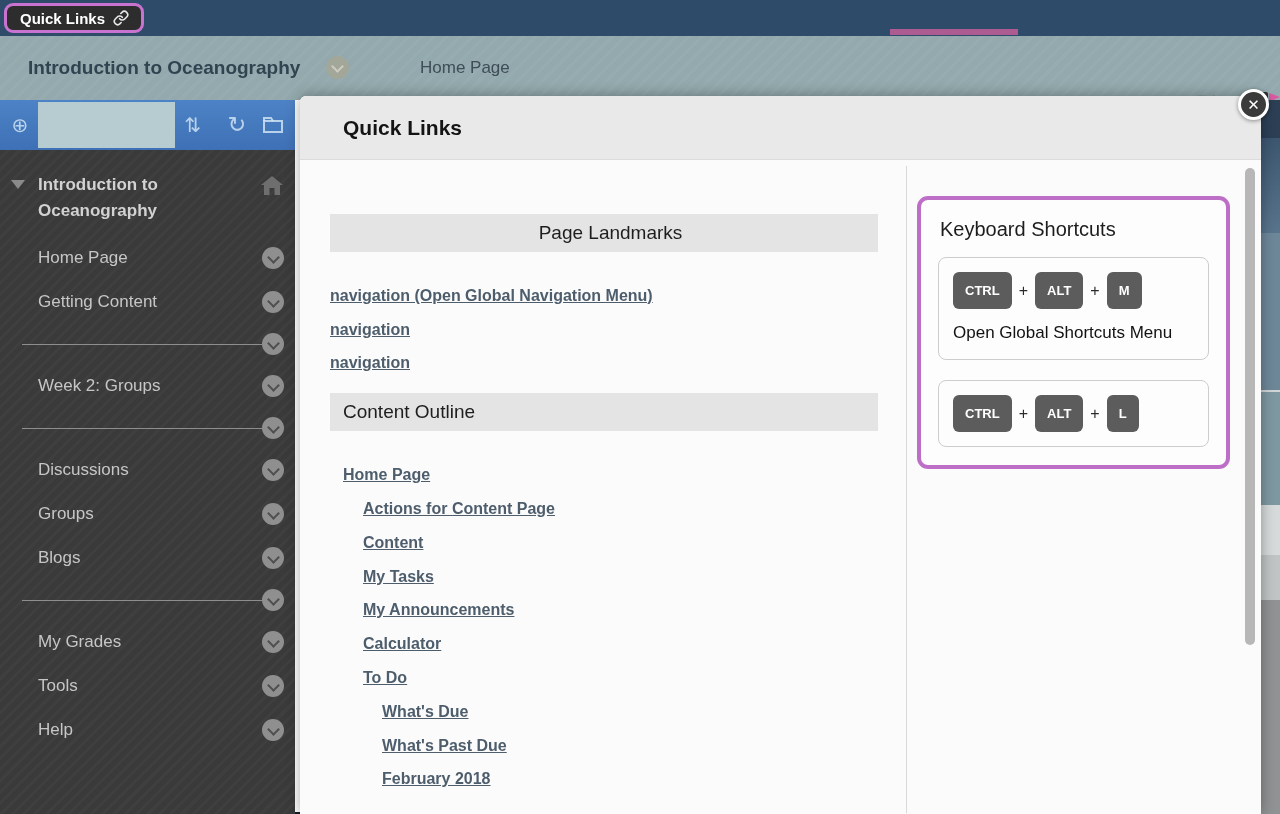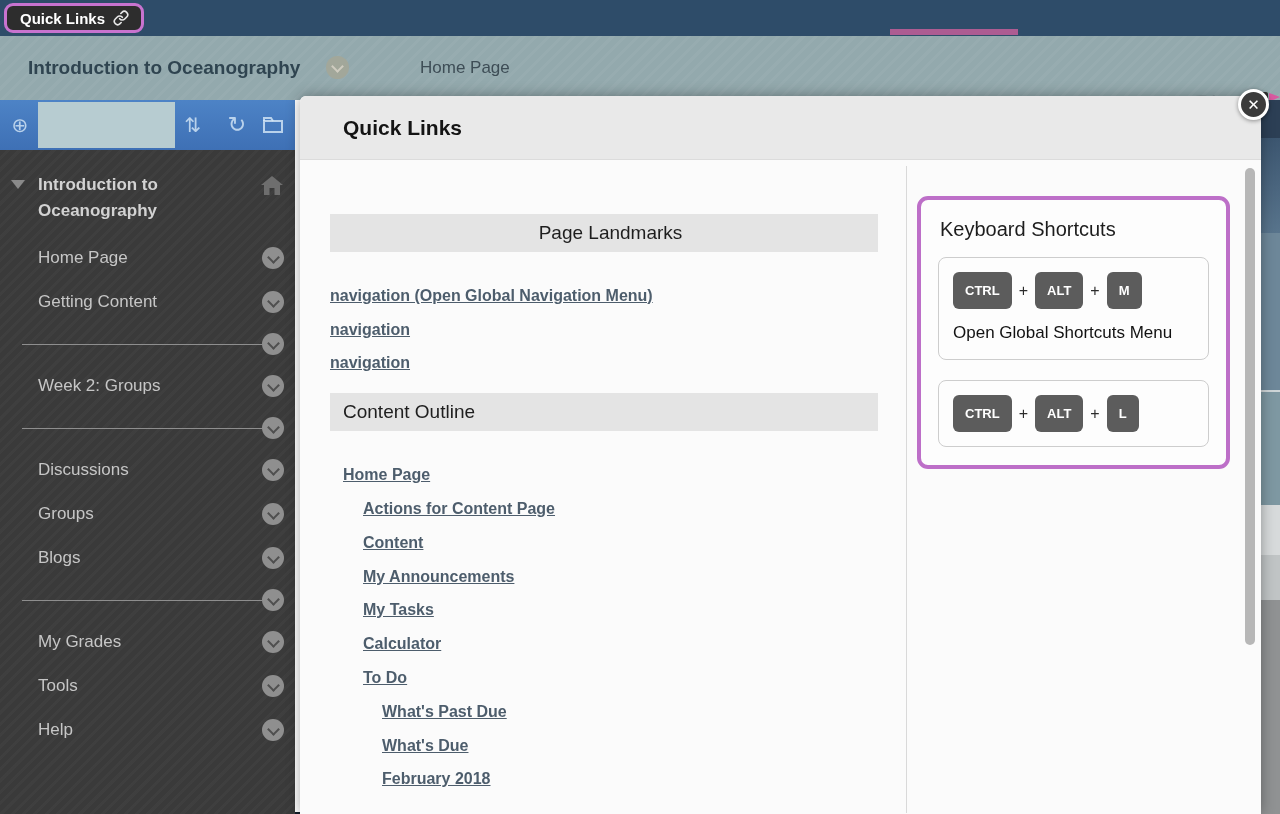--- a/index.html
+++ b/index.html
@@ -233,26 +233,26 @@
           <li><a>navigation</a></li>
         </ul>
 
         <div class="section-bar co-bar">
           <span>Content Outline</span>
         </div>
         <ul class="links-list outline-list">
           <li class="ind0"><a>Home Page</a></li>
           <li class="ind1"><a>Actions for Content Page</a></li>
           <li class="ind1"><a>Content</a></li>
+          <li class="ind1"><a>My Tasks</a></li>
           <li class="ind1"><a>My Announcements</a></li>
-          <li class="ind1"><a>My Tasks</a></li>
           <li class="ind1"><a>Calculator</a></li>
           <li class="ind1"><a>To Do</a></li>
+          <li class="ind2"><a>What's Due</a></li>
           <li class="ind2"><a>What's Past Due</a></li>
-          <li class="ind2"><a>What's Due</a></li>
           <li class="ind2"><a>February 2018</a></li>
         </ul>
       </div>
 
       <div class="v-divider"></div>
 
       <div class="right-col">
         <div class="kb-panel">
           <h2 class="kb-heading">Keyboard Shortcuts</h2>
 

